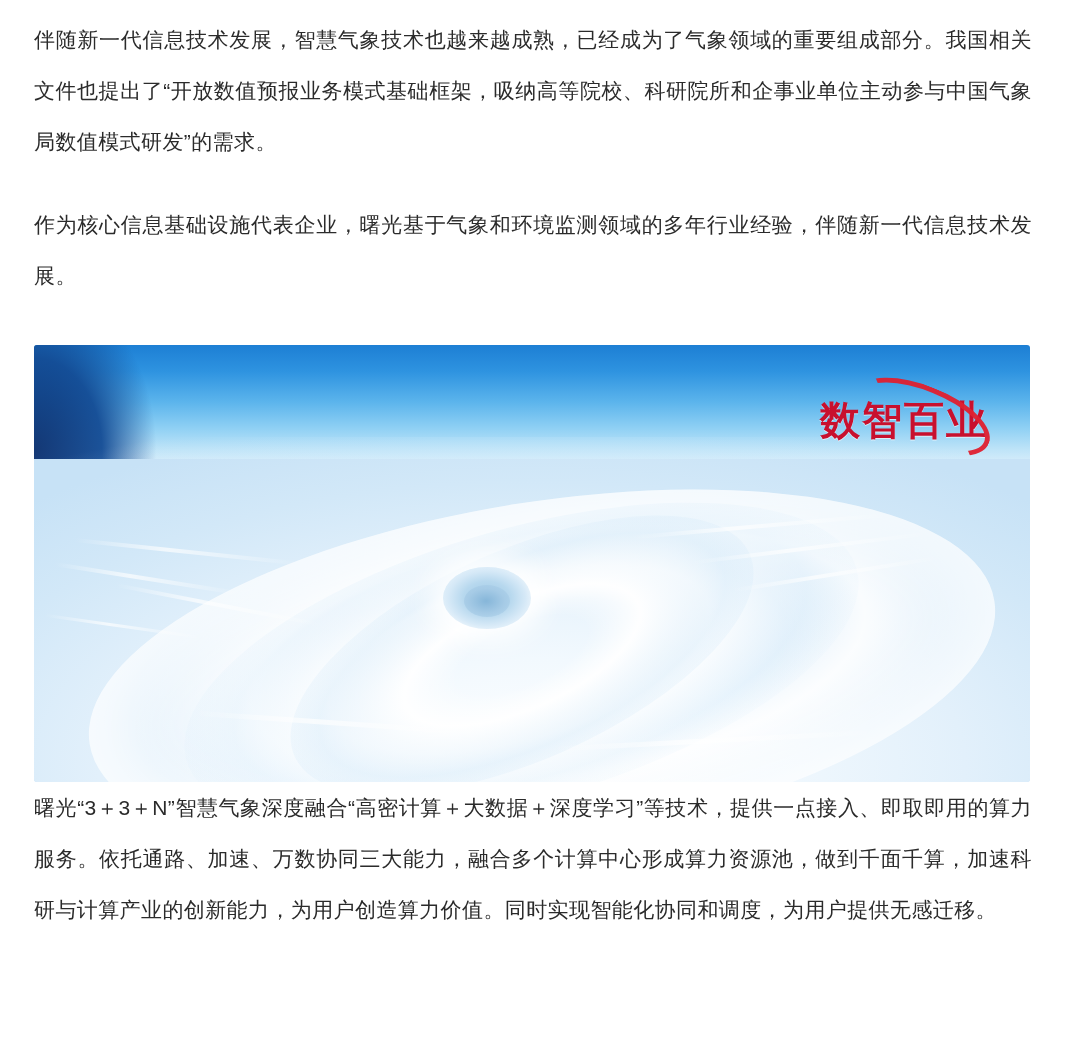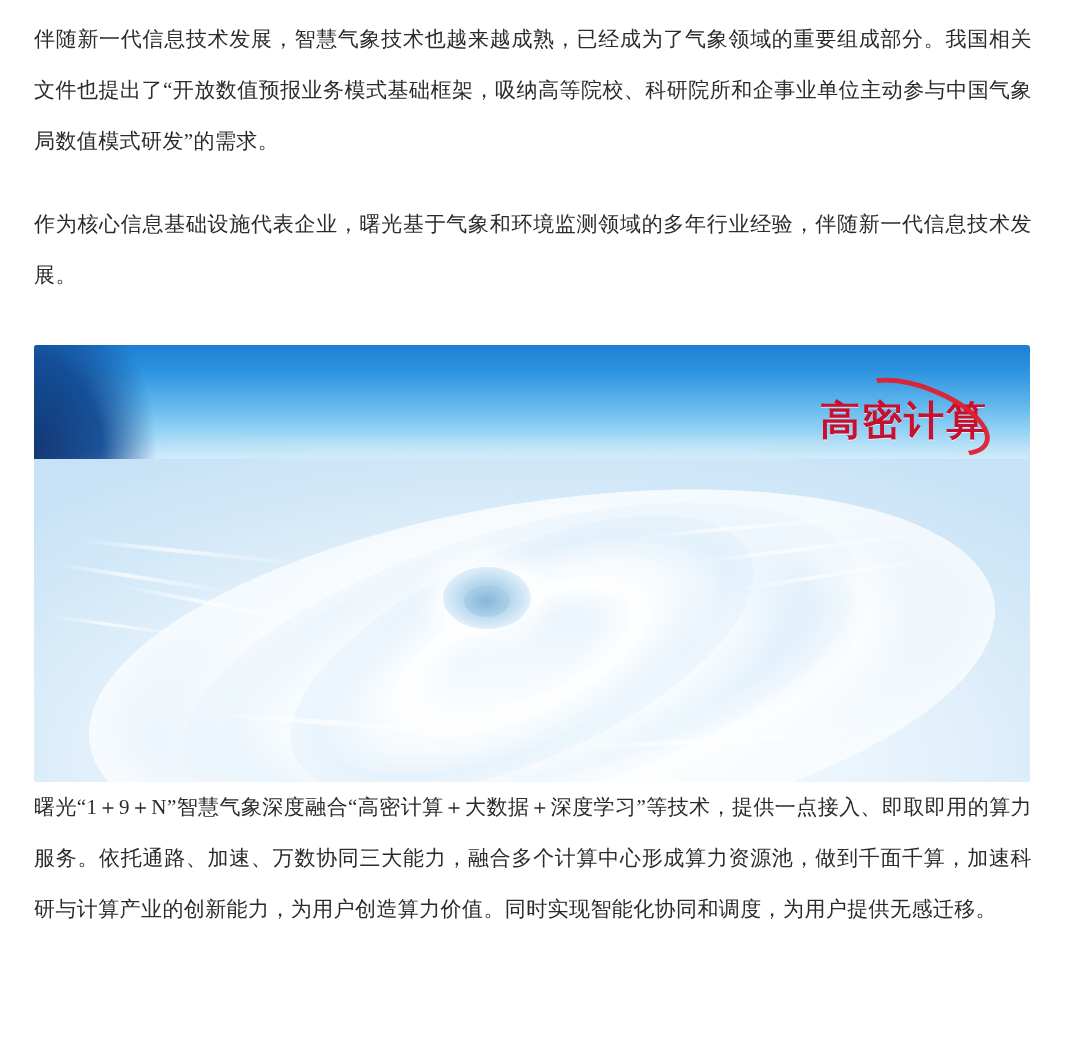--- a/index.html
+++ b/index.html
@@ -23,21 +23,21 @@
     padding: 14px 38px 0 34px;
     box-sizing: border-box;
   }
   p.para {
     margin: 0;
     font-size: 21px;
     line-height: 51px;
     color: #2b2b2b;
     letter-spacing: 0.4px;
     text-align: justify;
-    font-family: Liberation Serif, serif;
+    font-family: Liberation Sans, sans-serif;
   }
   p.para + p.para {
     margin-top: 32px;
   }
   .figure-wrap {
     margin: 44px 0 0 0;
     width: 996px;
     height: 437px;
     position: relative;
     border-radius: 3px;
@@ -234,20 +234,20 @@
         <div class="wisp w3"></div>
         <div class="wisp w4"></div>
         <div class="wisp w5"></div>
         <div class="wisp w6"></div>
         <div class="wisp w7"></div>
         <div class="wisp w8"></div>
         <div class="wisp w9"></div>
       </div>
       <div class="watermark">
         <div class="wm-arc"></div>
-        <div class="wm-text">高密计算</div>
+        <div class="wm-text">数智百业</div>
       </div>
     </div>
 
-    <p class="para after-figure">曙光“1＋9＋N”智慧气象深度融合“高密计算＋大数据＋深度学习”等技术，提供一点接入、即取即用的算力服务。依托通路、加速、万数协同三大能力，融合多个计算中心形成算力资源池，做到千面千算，加速科研与计算产业的创新能力，为用户创造算力价值。同时实现智能化协同和调度，为用户提供无感迁移。</p>
+    <p class="para after-figure">曙光“3＋3＋N”智慧气象深度融合“高密计算＋大数据＋深度学习”等技术，提供一点接入、即取即用的算力服务。依托通路、加速、万数协同三大能力，融合多个计算中心形成算力资源池，做到千面千算，加速科研与计算产业的创新能力，为用户创造算力价值。同时实现智能化协同和调度，为用户提供无感迁移。</p>
 
   </div>
 </div>
 
 </body></html>

